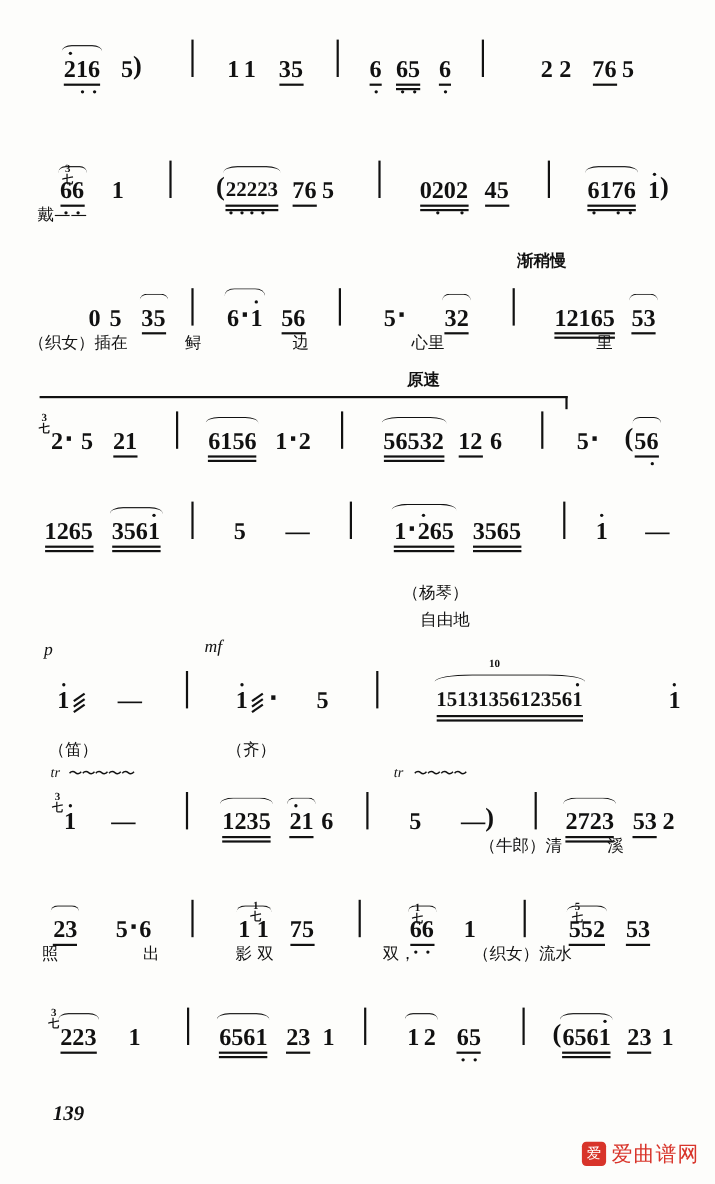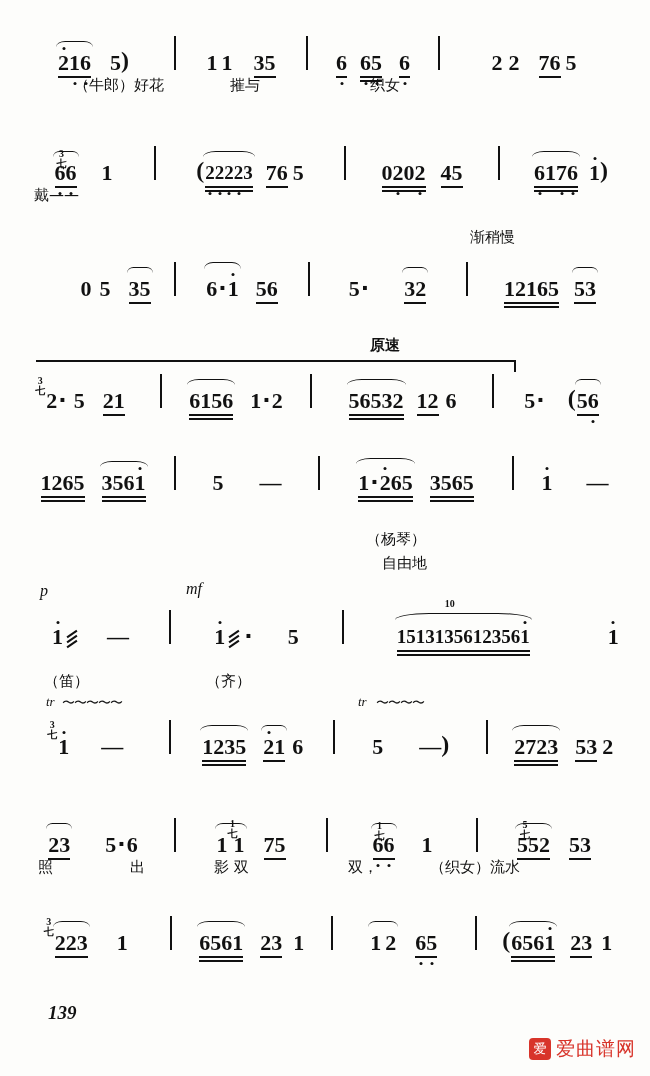--- a/index.html
+++ b/index.html
@@ -298,25 +298,20 @@
             <span class="note" style="margin-left:6px">2</span>
           </span>
           <span class="ngroup beam1" style="margin-left:18px">
             <span class="note">7</span>
             <span class="note">6</span>
           </span>
           <span class="note" style="margin-left:4px">5</span>
         </div>
       </div>
     </div>
-    <div class="lyrics">
-      <span class="lyric" style="left:56px">（牛郎）好花</span>
-      <span class="lyric" style="left:212px">摧与</span>
-      <span class="lyric" style="left:352px">织女</span>
-    </div>
   </div>
 
   <div class="system" style="top:138px;">
     <div class="measures">
       <div class="measure" style="width:130px">
         <div class="notes">
           <span class="ngroup beam1">
             <span class="slur"></span>
             <span class="note oct-dn">6</span>
             <span class="note oct-dn" style="position:relative">6
@@ -377,21 +372,21 @@
           <span class="paren">)</span>
         </div>
       </div>
     </div>
     <div class="lyrics">
       <span class="lyric" style="left:16px">戴——</span>
     </div>
   </div>
 
   <div class="system" style="top:228px;">
-    <span class="anno big" style="left:452px; top:0px; font-weight:400">渐稍慢</span>
+    <span class="anno big" style="left:452px; top:0px; font-weight:700">渐稍慢</span>
     <div class="measures" style="margin-top:26px">
       <div class="measure" style="width:150px">
         <div class="notes">
           <span class="note" style="margin-left:46px">0</span>
           <span class="note" style="margin-left:8px">5</span>
           <span class="ngroup beam1" style="margin-left:18px">
             <span class="slur"></span>
             <span class="note">3</span>
             <span class="note">5</span>
           </span>
@@ -434,20 +429,27 @@
             <span class="note">6</span>
             <span class="note">5</span>
           </span>
           <span class="ngroup beam1" style="margin-left:14px">
             <span class="slur"></span>
             <span class="note">5</span>
             <span class="note">3</span>
           </span>
         </div>
       </div>
+    </div>
+    <div class="lyrics">
+      <span class="lyric" style="left:8px">（织女）插在</span>
+      <span class="lyric" style="left:150px">鲟</span>
+      <span class="lyric" style="left:248px">边</span>
+      <span class="lyric" style="left:356px">心里</span>
+      <span class="lyric" style="left:524px">里</span>
     </div>
   </div>
 
   <div class="system" style="top:338px;">
     <span class="anno big" style="left:352px; top:-2px; font-weight:700">原速</span>
     <div class="longline tick" style="left:18px; top:22px; width:480px;"></div>
     <div class="measures" style="margin-top:28px">
       <div class="measure" style="width:136px">
         <div class="notes">
           <span class="note" style="position:relative">2
@@ -687,20 +689,24 @@
             <span class="note">3</span>
           </span>
           <span class="ngroup beam1" style="margin-left:16px">
             <span class="note">5</span>
             <span class="note">3</span>
           </span>
           <span class="note" style="margin-left:4px">2</span>
         </div>
       </div>
     </div>
+    <div class="lyrics">
+      <span class="lyric" style="left:418px">（牛郎）清</span>
+      <span class="lyric" style="left:534px">溪</span>
+    </div>
   </div>
 
   <div class="system" style="top:810px;">
     <div class="measures">
       <div class="measure" style="width:150px">
         <div class="notes">
           <span class="ngroup beam1">
             <span class="slur"></span>
             <span class="note">2</span>
             <span class="note">3</span>

